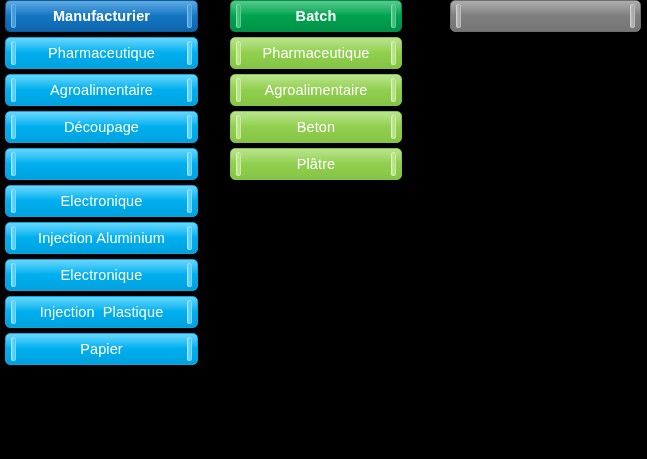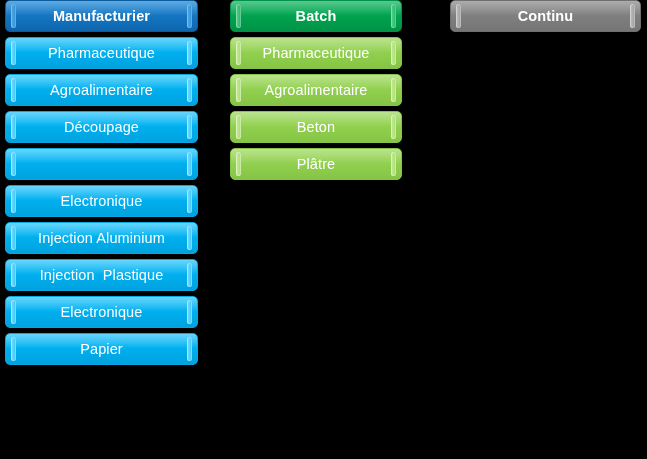--- a/index.html
+++ b/index.html
@@ -193,30 +193,30 @@
       <span class="gloss"></span>
       <span class="side left"></span>
       <span class="side right"></span>
       <span class="label">Injection Aluminium</span>
     </div>
 
     <div class="bar blue">
       <span class="gloss"></span>
       <span class="side left"></span>
       <span class="side right"></span>
+      <span class="label">Electronique</span>
+    </div>
+
+    <div class="bar blue">
+      <span class="gloss"></span>
+      <span class="side left"></span>
+      <span class="side right"></span>
       <span class="label">Injection  Plastique</span>
     </div>
 
-    <div class="bar blue">
-      <span class="gloss"></span>
-      <span class="side left"></span>
-      <span class="side right"></span>
-      <span class="label">Electronique</span>
-    </div>
-
 
     <div class="bar blue">
       <span class="gloss"></span>
       <span class="side left"></span>
       <span class="side right"></span>
       <span class="label">Papier</span>
     </div>
 
   </div>
 
@@ -258,19 +258,18 @@
     </div>
 
   </div>
 
   <div class="column col-continu">
 
     <div class="bar header grey-header">
       <span class="gloss"></span>
       <span class="side left"></span>
       <span class="side right"></span>
-      <span class="label">Continu</span>
     </div>
 
 
   </div>
 
 </div>
 
 </body></html>

